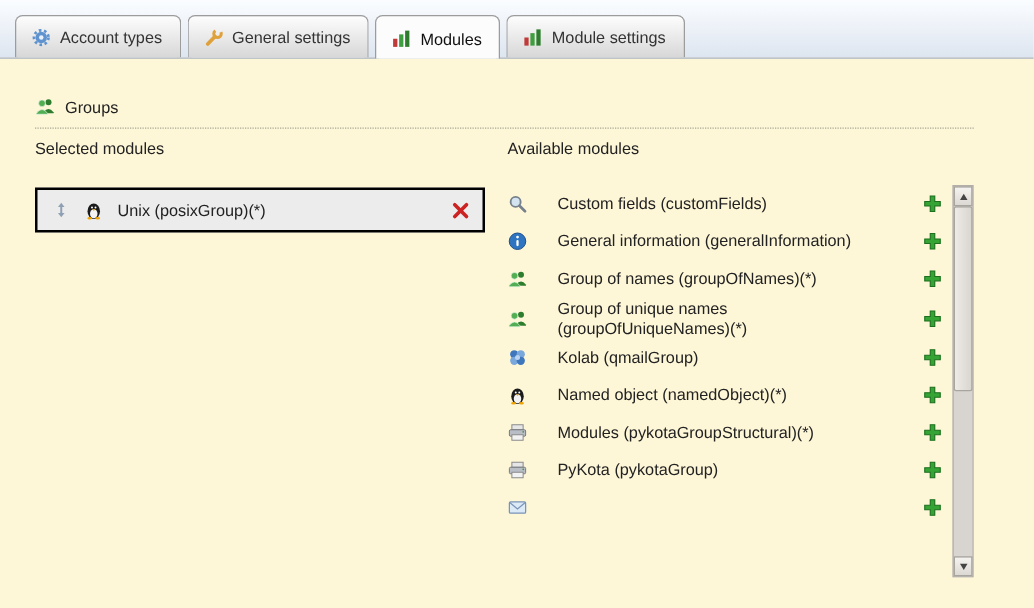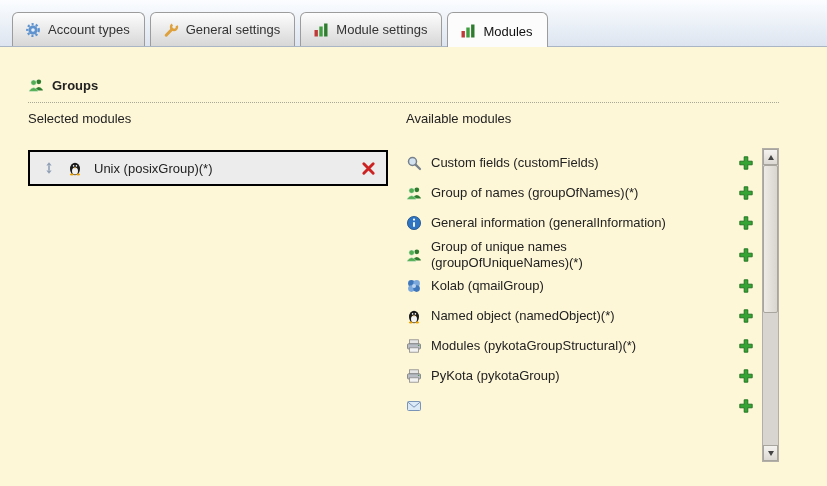--- a/index.html
+++ b/index.html
@@ -45,21 +45,21 @@
 
   
   .icon { display: inline-flex; width: 16px; height: 16px; flex: none; }
   .icon svg { width: 100%; height: 100%; display: block; }
   .icon.small { width: 14px; height: 14px; }
 
   
   .content { padding: 30px 48px 0 28px; }
   .section-title {
     display: flex; align-items: center; gap: 8px;
-    font-weight: bold;
+    font-weight: normal;
     padding-bottom: 9px;
     border-bottom: 1px dotted #a8a896;
   }
   .columns { display: flex; gap: 18px; margin-top: 4px; }
   .col-left { width: 360px; flex: none; }
   .col-right { flex: 1; min-width: 0; }
   .col-heading { margin-top: 4px; color: #222; }
 
   
   #selected-list { margin-top: 24px; }
@@ -70,21 +70,21 @@
     height: 36px;
     padding: 0 10px 0 12px;
   }
   .sel-row .label { flex: 1; }
   .sel-row .drag { cursor: grab; }
   .sel-row .del { cursor: pointer; width: 15px; height: 15px; }
 
   
   .avail-wrap { display: flex; margin-top: 22px; height: 314px; overflow: hidden; }
   #available-list { flex: 1; display: flex; flex-direction: column; min-width: 0; }
-  .avail-row { display: flex; align-items: center; gap: 9px; min-height: 30px; padding: 1px 0; }
+  .avail-row { display: flex; align-items: center; gap: 24px; min-height: 30px; padding: 1px 0; }
   .avail-row .label { width: 262px; flex: none; line-height: 1.2; }
   .avail-row .add { margin-left: auto; margin-right: 8px; cursor: pointer; }
 
   
   .scrollbar {
     width: 17px; flex: none;
     background: #d8d4cf;
     border: 1px solid #b2aea8;
     display: flex; flex-direction: column;
   }
@@ -123,39 +123,39 @@
      </div>
       <div class="tab">
        <span class="icon">
           <svg viewBox="0 0 16 16">
             <circle cx="11" cy="5" r="3" fill="none" stroke="#dfa13b" stroke-width="2.4" stroke-dasharray="12 5"></circle>
             <path d="M3.2 13.2 L9 7.2" stroke="#dfa13b" stroke-width="3" stroke-linecap="round"></path>
           </svg>
         </span>
        <span class="tab-label">General settings</span>
      </div>
+      <div class="tab active">
+       <span class="icon">
+          <svg viewBox="0 0 16 16">
+            <rect x="1.5" y="8" width="3.4" height="6.5" fill="#c03a3a"></rect>
+            <rect x="6.3" y="4.5" width="3.4" height="10" fill="#3f9e3f"></rect>
+            <rect x="11.1" y="1.5" width="3.4" height="13" fill="#2e7d2e"></rect>
+          </svg>
+        </span>
+       <span class="tab-label">Modules</span>
+     </div>
       <div class="tab">
        <span class="icon">
           <svg viewBox="0 0 16 16">
             <rect x="1.5" y="8" width="3.4" height="6.5" fill="#c03a3a"></rect>
             <rect x="6.3" y="4.5" width="3.4" height="10" fill="#3f9e3f"></rect>
             <rect x="11.1" y="1.5" width="3.4" height="13" fill="#2e7d2e"></rect>
           </svg>
         </span>
        <span class="tab-label">Module settings</span>
-     </div>
-      <div class="tab active">
-       <span class="icon">
-          <svg viewBox="0 0 16 16">
-            <rect x="1.5" y="8" width="3.4" height="6.5" fill="#c03a3a"></rect>
-            <rect x="6.3" y="4.5" width="3.4" height="10" fill="#3f9e3f"></rect>
-            <rect x="11.1" y="1.5" width="3.4" height="13" fill="#2e7d2e"></rect>
-          </svg>
-        </span>
-       <span class="tab-label">Modules</span>
      </div>
     </div>
 </div>
 
 <div class="content">
 
   <div class="section-title">
     <span class="icon" id="groups-title-icon">
         <svg viewBox="0 0 16 16">
           <circle cx="10.8" cy="4.8" r="2.4" fill="#2e7d2e"></circle>
@@ -215,42 +215,42 @@
        <span class="label">Custom fields (customFields)</span>
        <span class="icon add">
                 <svg viewBox="0 0 16 16">
                   <path d="M6.2 1.8 h3.6 v4.4 h4.4 v3.6 h-4.4 v4.4 h-3.6 v-4.4 h-4.4 v-3.6 h4.4 Z" fill="#35a435" stroke="#1d6f1d" stroke-width="0.9"></path>
                 </svg>
               </span>
      </div>
             <div class="avail-row">
        <span class="icon">
                 <svg viewBox="0 0 16 16">
+                  <circle cx="8" cy="8" r="6.6" fill="#2f74c0" stroke="#1d4f8a" stroke-width="0.8"></circle>
+                  <rect x="7.1" y="6.9" width="1.8" height="5" rx="0.9" fill="#fff"></rect>
+                  <circle cx="8" cy="4.6" r="1.1" fill="#fff"></circle>
+                </svg>
+              </span>
+       <span class="label">General information (generalInformation)</span>
+       <span class="icon add">
+                <svg viewBox="0 0 16 16">
+                  <path d="M6.2 1.8 h3.6 v4.4 h4.4 v3.6 h-4.4 v4.4 h-3.6 v-4.4 h-4.4 v-3.6 h4.4 Z" fill="#35a435" stroke="#1d6f1d" stroke-width="0.9"></path>
+                </svg>
+              </span>
+     </div>
+            <div class="avail-row">
+       <span class="icon">
+                <svg viewBox="0 0 16 16">
                   <circle cx="10.8" cy="4.8" r="2.4" fill="#2e7d2e"></circle>
                   <path d="M6.8 12.8 q4 -5.4 8 0 l0 .8 l-8 0 Z" fill="#2e7d2e"></path>
                   <circle cx="5.6" cy="5.6" r="2.7" fill="#52ae52" stroke="#eef7ee" stroke-width="0.5"></circle>
                   <path d="M1.2 13.6 q4.4 -6 8.8 0 l0 .8 l-8.8 0 Z" fill="#52ae52" stroke="#eef7ee" stroke-width="0.5"></path>
                 </svg>
               </span>
        <span class="label">Group of names (groupOfNames)(*)</span>
-       <span class="icon add">
-                <svg viewBox="0 0 16 16">
-                  <path d="M6.2 1.8 h3.6 v4.4 h4.4 v3.6 h-4.4 v4.4 h-3.6 v-4.4 h-4.4 v-3.6 h4.4 Z" fill="#35a435" stroke="#1d6f1d" stroke-width="0.9"></path>
-                </svg>
-              </span>
-     </div>
-            <div class="avail-row">
-       <span class="icon">
-                <svg viewBox="0 0 16 16">
-                  <circle cx="8" cy="8" r="6.6" fill="#2f74c0" stroke="#1d4f8a" stroke-width="0.8"></circle>
-                  <rect x="7.1" y="6.9" width="1.8" height="5" rx="0.9" fill="#fff"></rect>
-                  <circle cx="8" cy="4.6" r="1.1" fill="#fff"></circle>
-                </svg>
-              </span>
-       <span class="label">General information (generalInformation)</span>
        <span class="icon add">
                 <svg viewBox="0 0 16 16">
                   <path d="M6.2 1.8 h3.6 v4.4 h4.4 v3.6 h-4.4 v4.4 h-3.6 v-4.4 h-4.4 v-3.6 h4.4 Z" fill="#35a435" stroke="#1d6f1d" stroke-width="0.9"></path>
                 </svg>
               </span>
      </div>
             <div class="avail-row">
        <span class="icon">
                 <svg viewBox="0 0 16 16">
                   <circle cx="10.8" cy="4.8" r="2.4" fill="#2e7d2e"></circle>

